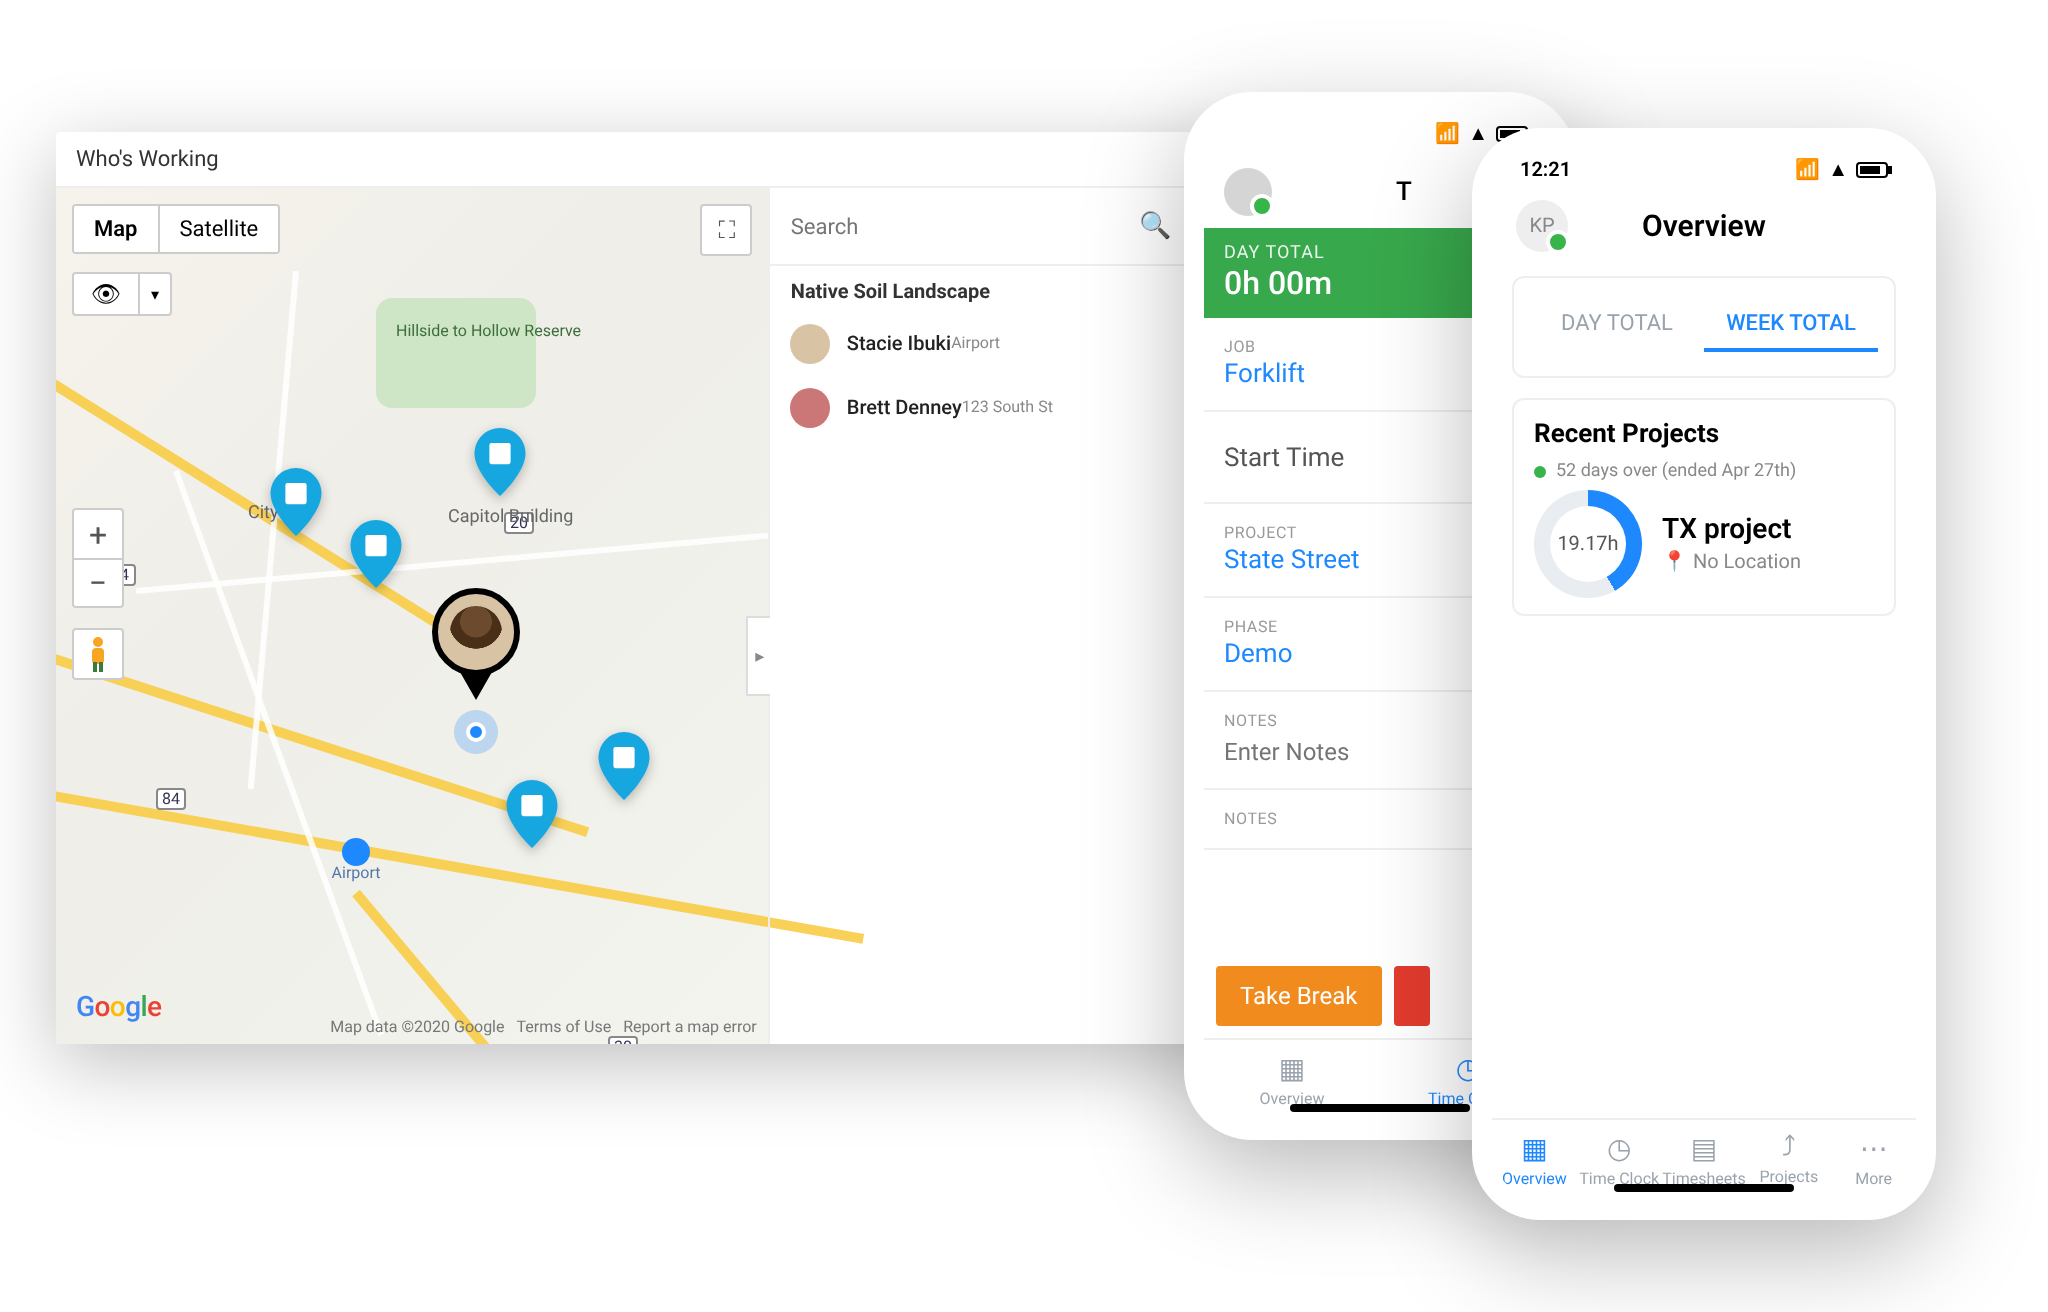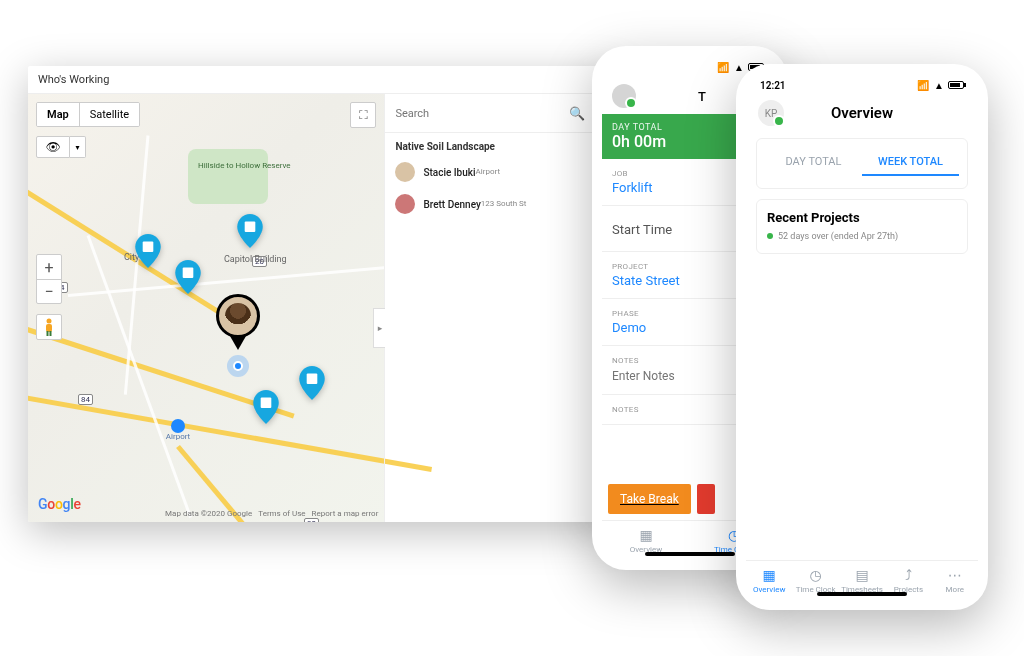--- a/index.html
+++ b/index.html
@@ -83,30 +83,30 @@
   .p1-title { flex:1; text-align:center; font-size:13px; font-weight:500;}
   .day-total { background:#38a84c; color:#fff; padding:8px 10px;}
   .day-total .lbl { font-size:9px; letter-spacing:.5px; opacity:.9;}
   .day-total .val { font-size:16px; font-weight:500;}
   .p1-section { border-bottom:1px solid #eee; padding:10px 10px;}
   .p1-section .lbl { font-size:8px; color:#999; letter-spacing:.3px; text-transform:uppercase;}
   .p1-section .val { font-size:13px; color:#1e88ff; margin-top:2px;}
   .p1-section.st .val { color:#555;}
   .p1-section.notes input { width:100%; border:none; outline:none; font-size:12px; color:#777; margin-top:2px;}
   .p1-section.nolbl { padding:14px 10px;}
-  .p1-actions { margin-top:auto; padding:8px 6px 0; display:flex; gap:6px;text-decoration:underline;}
+  .p1-actions { margin-top:auto; padding:8px 6px 0; display:flex; gap:6px;}
   .btn { flex:0 0 auto; padding:8px 12px; font-size:12px; color:#fff; border-radius:2px; text-align:center;}
   .btn.orange{ background:#f28b1e;}
   .btn.red{ background:#e23b2e; width:18px; padding:8px 0;}
   .p1-tabs { display:flex; border-top:1px solid #eee; margin-top:6px;}
   .p1-tab { flex:1; display:flex; flex-direction:column; align-items:center; gap:2px; padding:6px 0; font-size:8px; color:#9aa3ad;}
   .p1-tab.active{ color:#1e88ff;}
   .p1-tab .ico{ font-size:14px;}
 
-  .phone2 { left:736px; top:64px; width:252px; height:546px; z-index:4;}
+  .phone2 { left:736px; top:64px; width:232px; height:546px; z-index:4;}
   .p2-head { display:flex; align-items:center; padding:4px 12px 6px;}
   .p2-av { width:26px;height:26px;border-radius:50%;background:#eee;color:#888;font-size:10px;display:flex;align-items:center;justify-content:center;position:relative;}
   .p2-av::after{content:"";position:absolute;right:-1px;bottom:-1px;width:8px;height:8px;border-radius:50%;background:#38b54a;border:2px solid #fff;}
   .p2-title { flex:1; text-align:center; font-size:15px; font-weight:600;}
   .p2-card { margin:6px 10px; border:1px solid #eee; border-radius:6px; padding:10px 8px 12px;}
   .p2-toggle { display:flex;}
   .p2-toggle div { flex:1; text-align:center; font-size:11px; padding:6px 0; color:#9aa3ad; border-bottom:2px solid transparent;}
   .p2-toggle div.active{ color:#1e88ff; border-bottom-color:#1e88ff; font-weight:500;}
   .ring-wrap { display:flex; justify-content:center; padding:14px 0 6px;}
   .ring { width:130px; height:130px; border-radius:50%; position:relative;
@@ -338,20 +338,32 @@
         <div>DAY TOTAL</div>
         <div class="active">WEEK TOTAL</div>
       </div>
     </div>
     <div class="recent-card">
       <div class="recent-title">Recent Projects</div>
       <div class="recent-meta">
           <span class="dot"></span>
           <span>52 days over (ended Apr 27th)</span>
         </div>
+      <div class="recent-row">
+        <div class="mini-ring">
+            <span>19.17h</span>
+          </div>
+        <div class="proj-info">
+          <div class="nm">TX  project</div>
+          <div class="loc">
+              <span>📍</span>
+              <span>No Location</span>
+            </div>
+        </div>
+      </div>
     </div>
     <div class="p2-tabs">
       <div class="p2-tab active">
           <span class="ico">▦</span>
           <span>Overview</span>
         </div>
       <div class="p2-tab">
           <span class="ico">◷</span>
           <span>Time Clock</span>
         </div>

